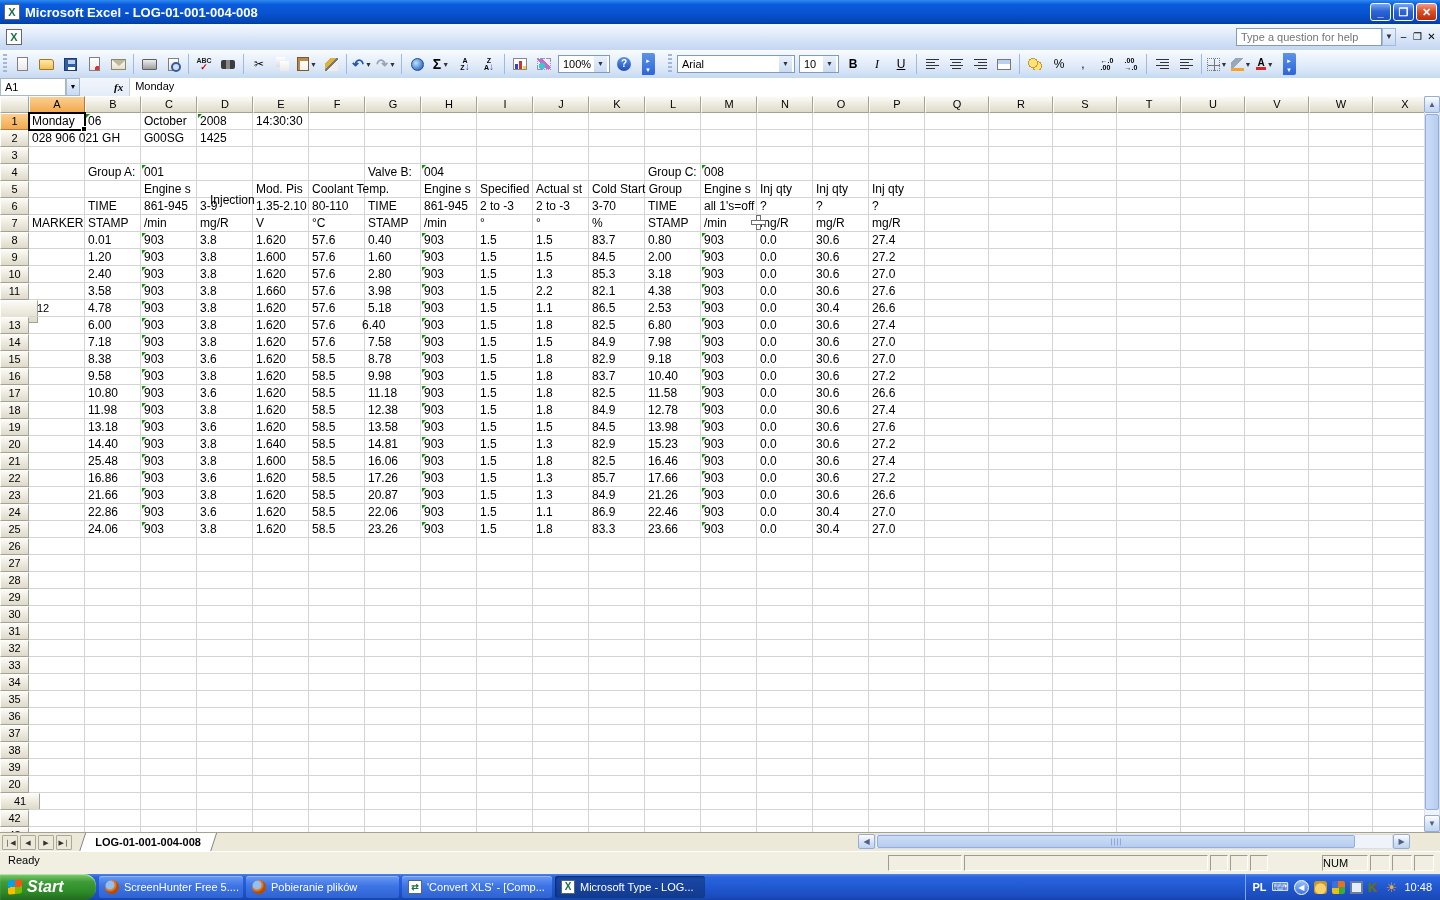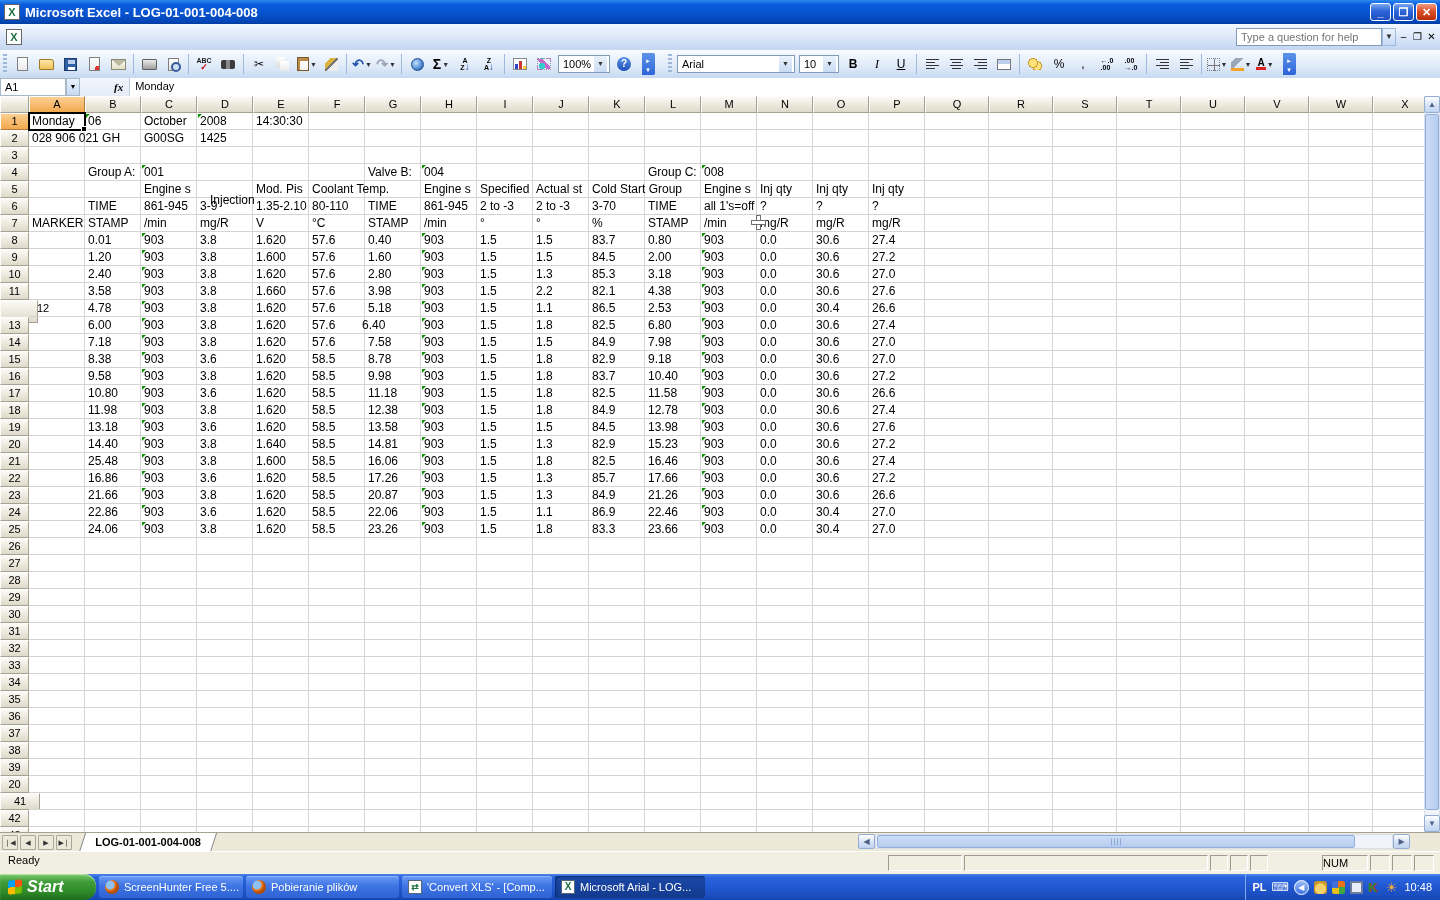--- a/index.html
+++ b/index.html
@@ -1898,21 +1898,21 @@
       <div class="task" style="width: 153px;">
         <span class="ticon ti-firefox"></span>
         <span>Pobieranie plików</span>
       </div>
       <div class="task" style="width: 150px;">
         <span class="ticon ti-convert">⇄</span>
         <span>'Convert XLS' - [Comp...</span>
       </div>
       <div class="task active" style="width: 150px;">
         <span class="ticon ti-excel">X</span>
-        <span>Microsoft Arial - LOG...</span>
+        <span>Microsoft Type - LOG...</span>
       </div>
     </div>
   <div id="tray">
     <span style="font-weight:bold">PL</span>
     <span class="trayic">⌨</span>
     <span class="trayic collapse">◀</span>
     <span class="trayic sq sq-hand"></span>
     <span class="trayic sq sq-apps"></span>
     <span class="trayic sq sq-mon"></span>
     <span class="trayic sq sq-k">K</span>

